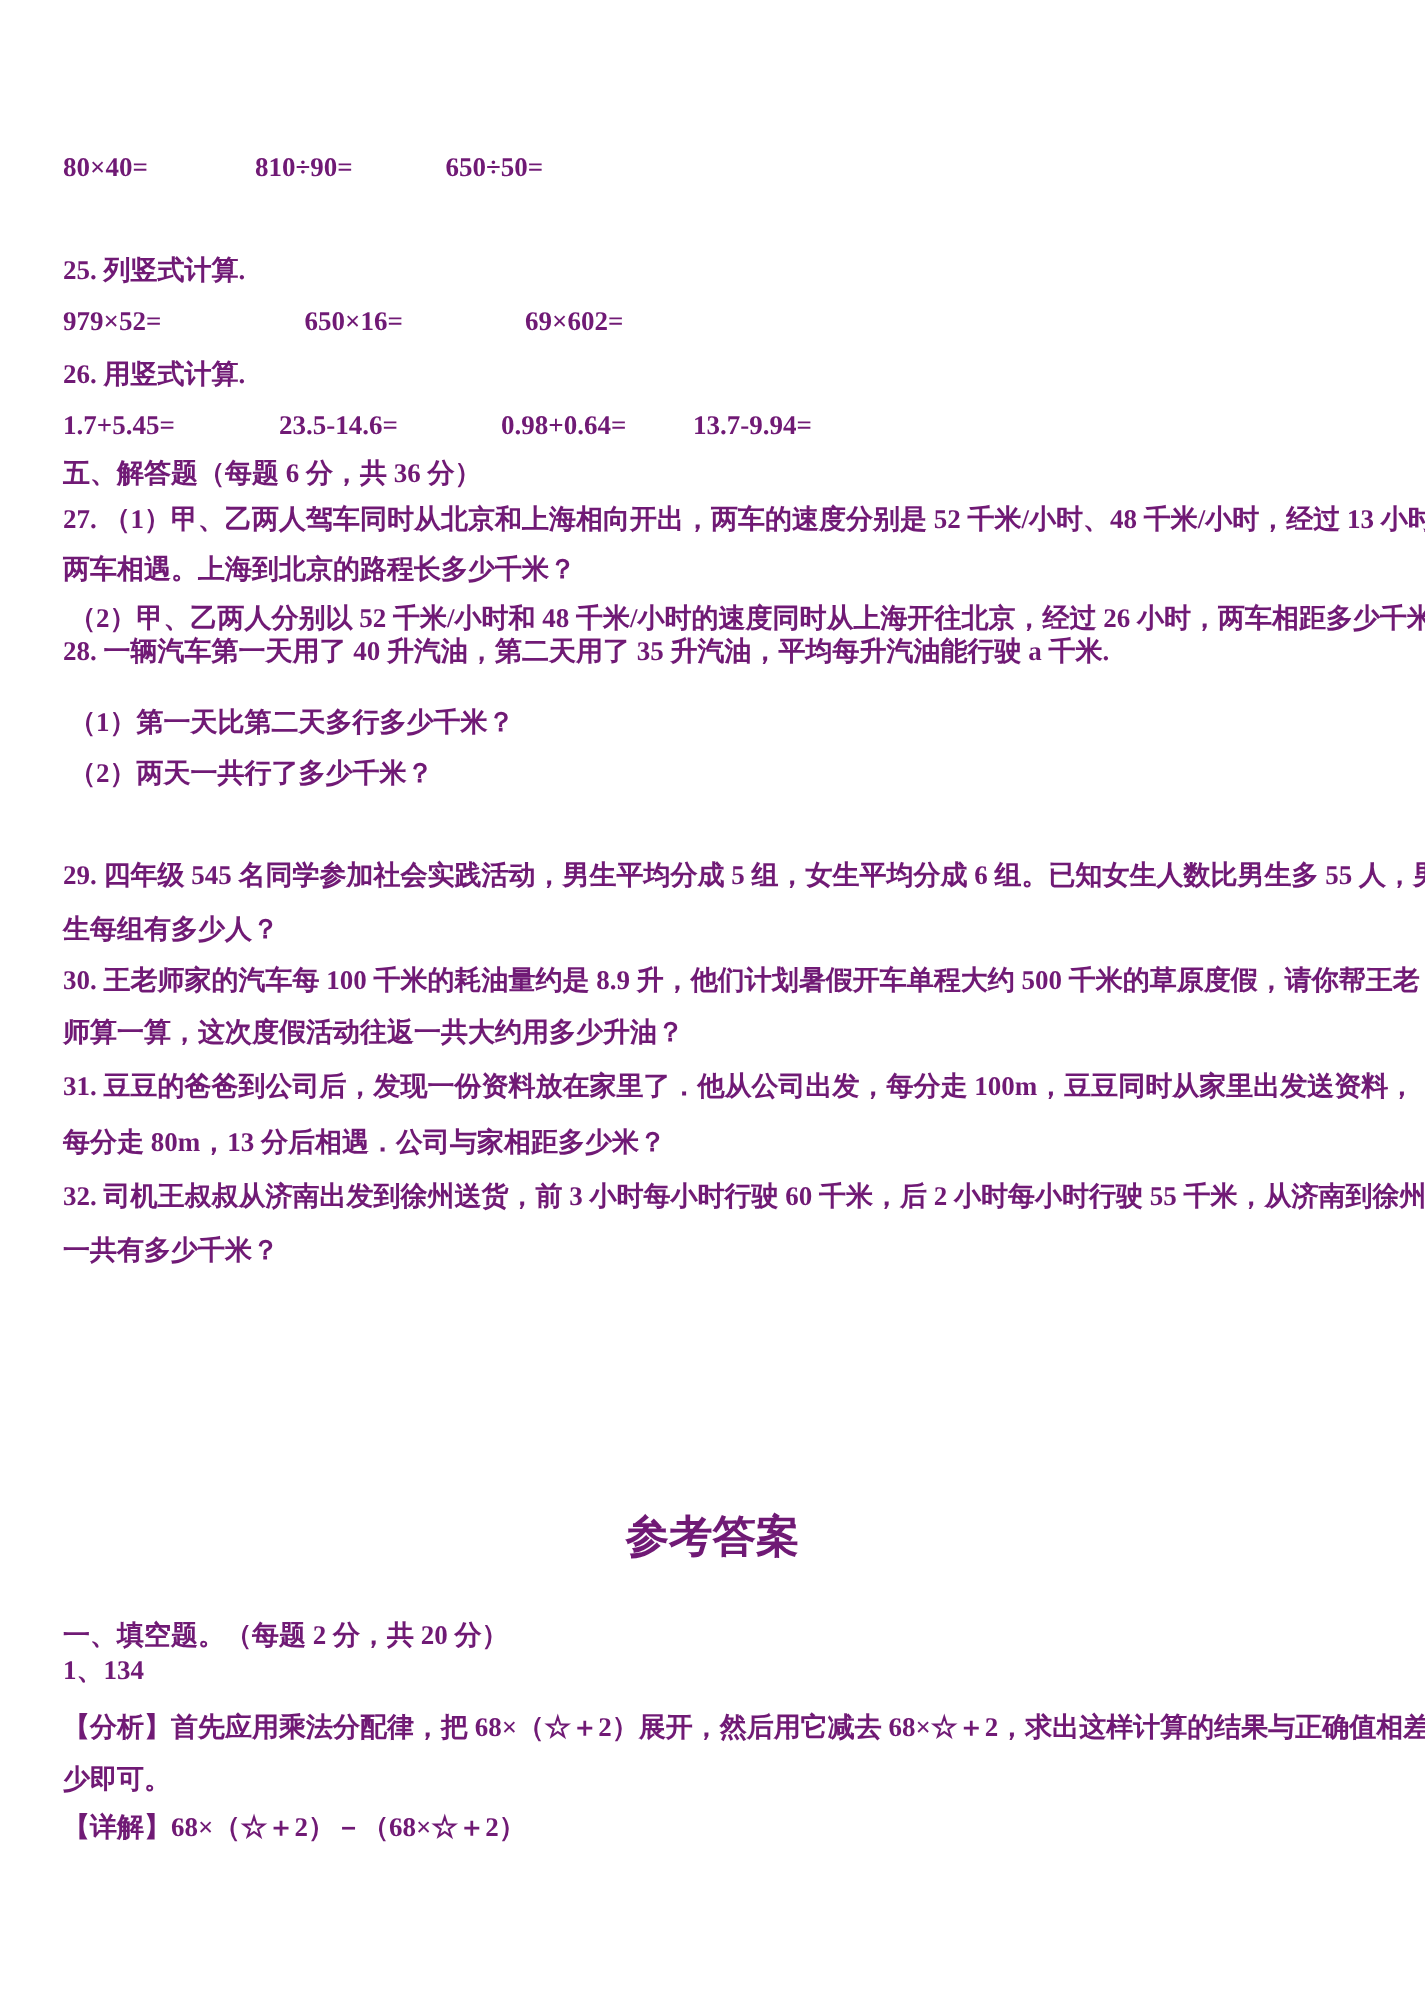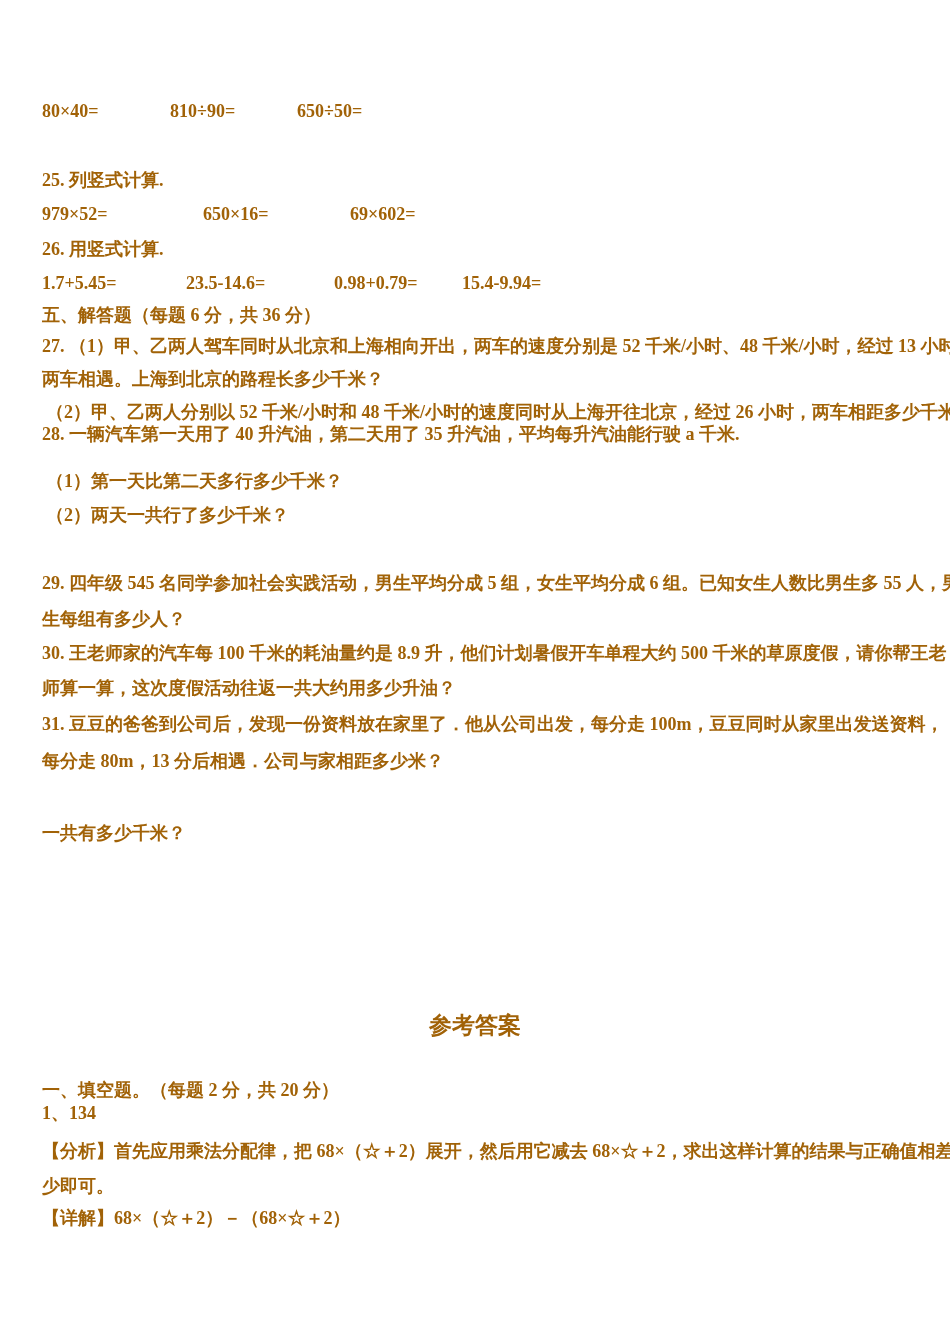--- a/index.html
+++ b/index.html
@@ -5,21 +5,21 @@
   html, body {
     margin: 0;
     padding: 0;
     background: #ffffff;
   }
   .page {
     position: relative;
     width: 950px;
     height: 1344px;
     background: #ffffff;
-    color: #a16207;
+    color: #701a75;
     font-family: "Liberation Serif", "DejaVu Serif", serif;
     font-weight: bold;
     overflow: hidden;
   }
   .ln {
     position: absolute;
     left: 42px;
     font-size: 18px;
     line-height: 24px;
     white-space: nowrap;
@@ -38,21 +38,21 @@
     line-height: 24px;
     white-space: nowrap;
   }
   .ans-title {
     position: absolute;
     left: 0;
     width: 100%;
     text-align: center;
     font-family: "Liberation Sans", "DejaVu Sans", sans-serif;
     font-weight: bold;
-    font-size: 23px;
+    font-size: 29px;
     line-height: 28px;
   }
 </style>
 </head>
 <body>
 
 <div class="page">
 
   <div class="row" style="top:99px">
     <span style="left:42px">80×40=</span>
@@ -67,22 +67,22 @@
     <span style="left:42px">979×52=</span>
     <span style="left:203px">650×16=</span>
     <span style="left:350px">69×602=</span>
   </div>
 
   <div class="ln" style="top:237px">26. 用竖式计算.</div>
 
   <div class="row" style="top:271px">
     <span style="left:42px">1.7+5.45=</span>
     <span style="left:186px">23.5-14.6=</span>
-    <span style="left:334px">0.98+0.79=</span>
-    <span style="left:462px">15.4-9.94=</span>
+    <span style="left:334px">0.98+0.64=</span>
+    <span style="left:462px">13.7-9.94=</span>
   </div>
 
   <div class="ln" style="top:303px">五、解答题（每题 6 分，共 36 分）</div>
 
   <div class="ln" style="top:334px">27. （1）甲、乙两人驾车同时从北京和上海相向开出，两车的速度分别是 52 千米/小时、48 千米/小时，经过 13 小时后</div>
   <div class="ln" style="top:367px">两车相遇。上海到北京的路程长多少千米？</div>
   <div class="ln indent" style="top:400px">（2）甲、乙两人分别以 52 千米/小时和 48 千米/小时的速度同时从上海开往北京，经过 26 小时，两车相距多少千米？</div>
 
   <div class="ln" style="top:422px">28. 一辆汽车第一天用了 40 升汽油，第二天用了 35 升汽油，平均每升汽油能行驶 a 千米.</div>
   <div class="ln indent" style="top:469px">（1）第一天比第二天多行多少千米？</div>
@@ -90,20 +90,21 @@
 
   <div class="ln" style="top:571px">29. 四年级 545 名同学参加社会实践活动，男生平均分成 5 组，女生平均分成 6 组。已知女生人数比男生多 55 人，男</div>
   <div class="ln" style="top:607px">生每组有多少人？</div>
 
   <div class="ln" style="top:641px">30. 王老师家的汽车每 100 千米的耗油量约是 8.9 升，他们计划暑假开车单程大约 500 千米的草原度假，请你帮王老</div>
   <div class="ln" style="top:676px">师算一算，这次度假活动往返一共大约用多少升油？</div>
 
   <div class="ln" style="top:712px">31. 豆豆的爸爸到公司后，发现一份资料放在家里了．他从公司出发，每分走 100m，豆豆同时从家里出发送资料，</div>
   <div class="ln" style="top:749px">每分走 80m，13 分后相遇．公司与家相距多少米？</div>
 
+  <div class="ln" style="top:785px">32. 司机王叔叔从济南出发到徐州送货，前 3 小时每小时行驶 60 千米，后 2 小时每小时行驶 55 千米，从济南到徐州</div>
   <div class="ln" style="top:821px">一共有多少千米？</div>
 
   <div class="ans-title" style="top:1011px">参考答案</div>
 
   <div class="ln" style="top:1078px">一、填空题。（每题 2 分，共 20 分）</div>
   <div class="ln" style="top:1101px">1、134</div>
 
   <div class="ln" style="top:1139px">【分析】首先应用乘法分配律，把 68×（☆＋2）展开，然后用它减去 68×☆＋2，求出这样计算的结果与正确值相差多</div>
   <div class="ln" style="top:1174px">少即可。</div>
   <div class="ln" style="top:1206px">【详解】68×（☆＋2）－（68×☆＋2）</div>

